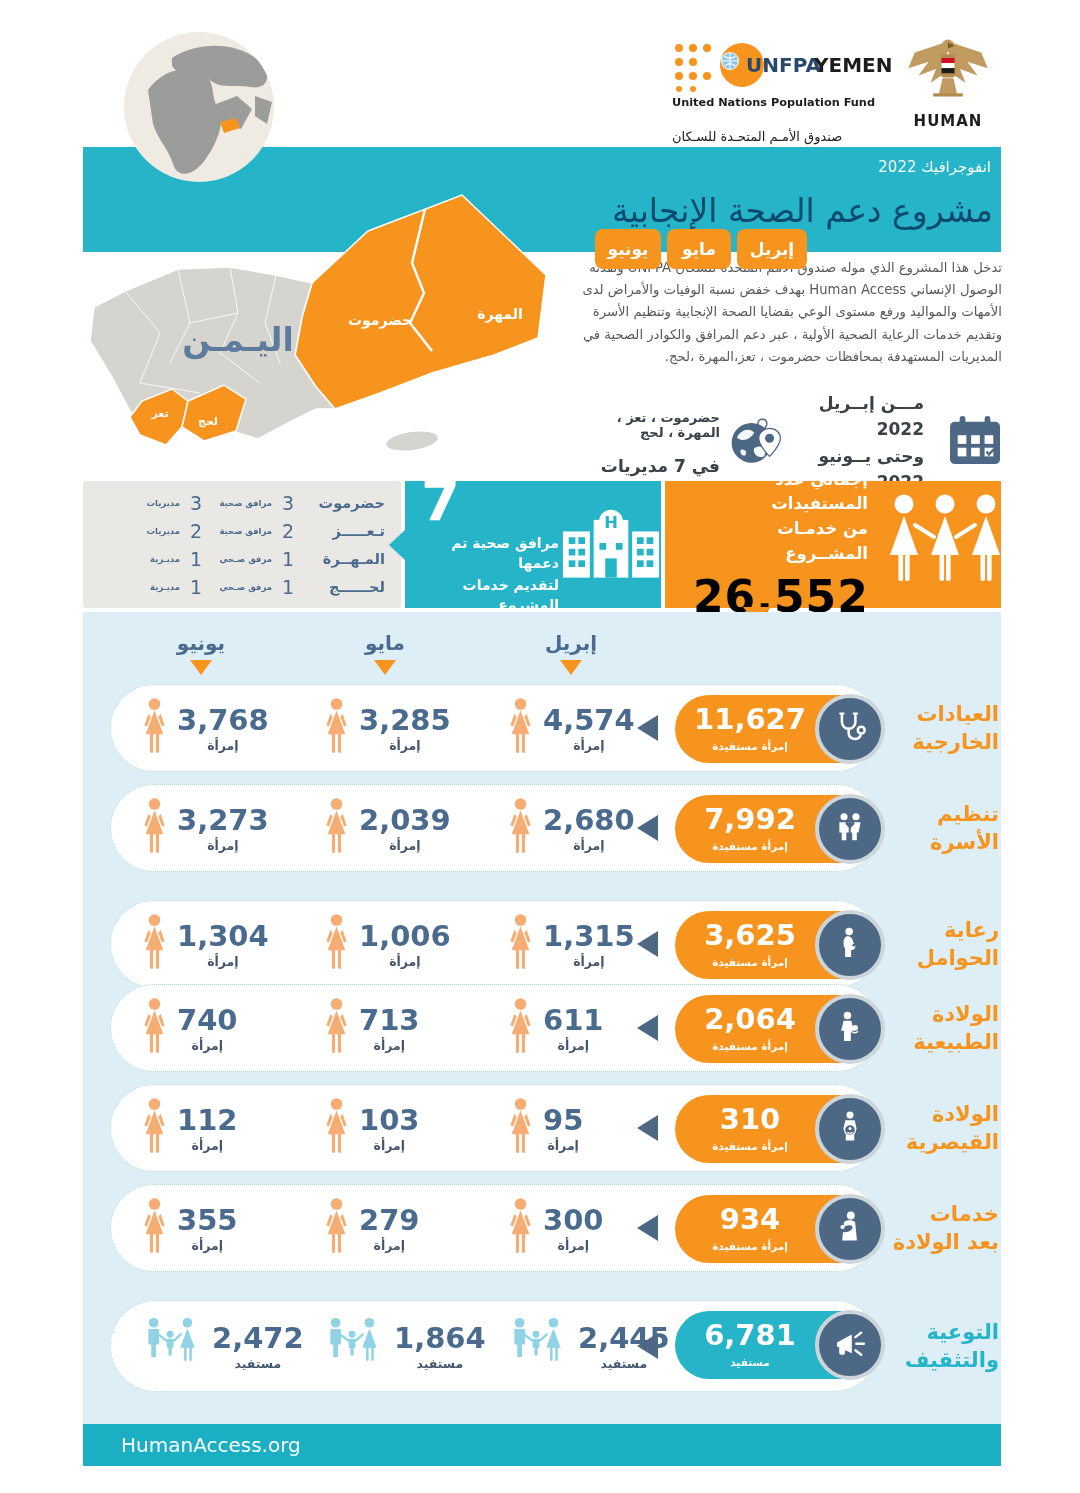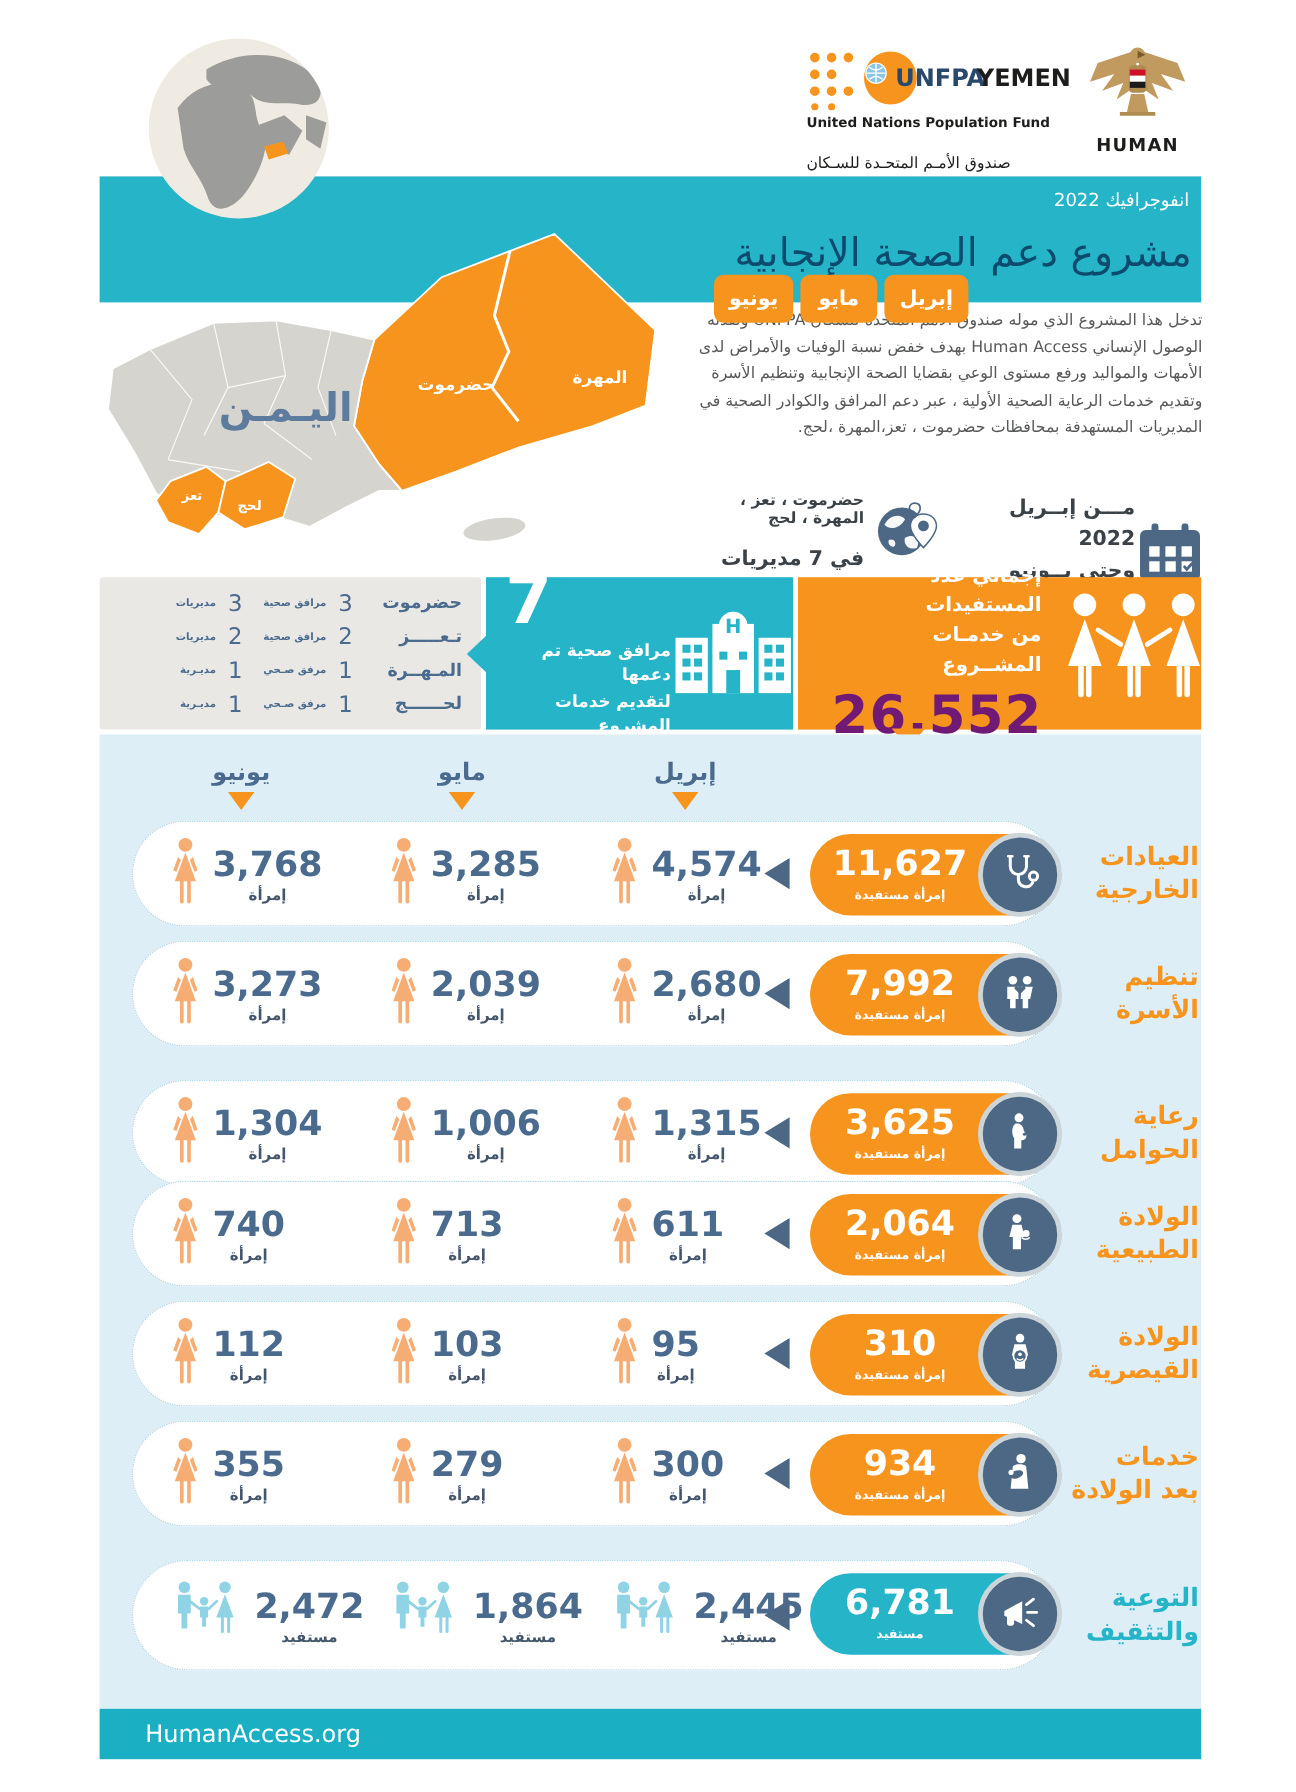--- a/index.html
+++ b/index.html
@@ -23,21 +23,21 @@
   .band-kicker{position:absolute;top:11px;right:10px;color:#fff;font-size:15px;direction:rtl;}
   .band-title{position:absolute;top:32px;right:8px;color:#0c4a6e;font-size:33px;font-weight:normal;direction:rtl;margin-top:12px;}
   .badge{position:absolute;top:229px;height:40px;background:#f7941e;border-radius:8px;color:#fff;
          font-weight:bold;font-size:17px;display:flex;align-items:center;justify-content:center;z-index:4;direction:rtl;}
   .badge-apr{left:737px;width:70px;} .badge-may{left:667px;width:64px;} .badge-jun{left:595px;width:66px;}
   .globe{position:absolute;left:120px;top:28px;z-index:3;}
   
   .map-wrap{position:absolute;left:80px;top:183px;width:490px;height:296px;z-index:2;}
   .intro{position:absolute;left:556px;top:257px;width:446px;direction:rtl;text-align:right;
          font-size:13.2px;line-height:1.68;color:#57585a;}
-  .period{position:absolute;left:788px;top:410px;width:214px;display:flex;direction:rtl;align-items:center;gap:2px;}
+  .period{position:absolute;left:788px;top:390px;width:214px;display:flex;direction:rtl;align-items:center;gap:24px;}
   .period .lines,.coverage .lines{direction:rtl;text-align:right;color:#3a4147;}
   .period .l1,.period .l2{font-size:17px;font-weight:bold;line-height:1.55;}
   .coverage{position:absolute;left:582px;top:410px;width:202px;display:flex;direction:rtl;align-items:center;gap:8px;}
   .coverage .l1{font-size:13px;font-weight:bold;}
   .coverage .l2{font-size:17px;font-weight:bold;margin-top:16px;}
   
   .box-grey{position:absolute;left:83px;top:481px;width:318px;height:127px;background:#eae8e4;border-radius:3px;
             display:flex;align-items:center;}
   .fac-grid{direction:rtl;display:grid;grid-template-columns:84px 26px 66px 26px 66px;
             align-items:center;row-gap:6px;width:100%;padding:0 16px;}
@@ -51,21 +51,21 @@
   .bt-col{padding-left:16px;width:140px;}
   .bt-seven{color:#fff;font-size:56px;font-weight:bold;line-height:.95;}
   .bt-lab{color:#fff;font-size:14px;font-weight:bold;direction:rtl;text-align:right;line-height:1.45;margin-top:6px;}
   .bt-icon{margin-left:2px;}
   .box-orange{position:absolute;left:665px;top:481px;width:336px;height:127px;background:#f7941e;}
   .box-orange:after{content:"";position:absolute;left:78px;bottom:-15px;
             border-left:14px solid transparent;border-right:14px solid transparent;border-top:16px solid #f7941e;}
   .bo-inner{position:absolute;inset:0;display:flex;align-items:center;}
   .bo-col{padding-left:28px;width:175px;}
   .bo-lab{color:#fff;font-size:16.5px;font-weight:bold;direction:rtl;text-align:right;line-height:1.5;}
-  .bo-num{color:#701a75;font-size:44px;font-weight:bold;letter-spacing:1px;margin-top:4px;}
+  .bo-num{color:#000000;font-size:44px;font-weight:bold;letter-spacing:1px;margin-top:4px;}
   .bo-women{margin-left:14px;}
   
   .table-bg{position:absolute;left:83px;top:612px;width:918px;height:812px;background:#ddeef6;}
   .col-head{position:absolute;top:631px;color:#4a6b8e;font-weight:bold;font-size:20px;text-align:center;z-index:2;direction:rtl;}
   .col-head .tri{width:0;height:0;border-left:11px solid transparent;border-right:11px solid transparent;
             border-top:15px solid #f7941e;margin:5px auto 0;}
   .ch-jun{left:158px;width:86px;} .ch-may{left:342px;width:86px;} .ch-apr{left:528px;width:86px;}
   .service{position:absolute;left:83px;width:918px;height:88px;z-index:2;}
   .card{position:absolute;left:27px;top:0;width:770px;height:100%;background:#fff;border-radius:46px;
         border:1px dotted #a9d2e4;box-sizing:border-box;}

